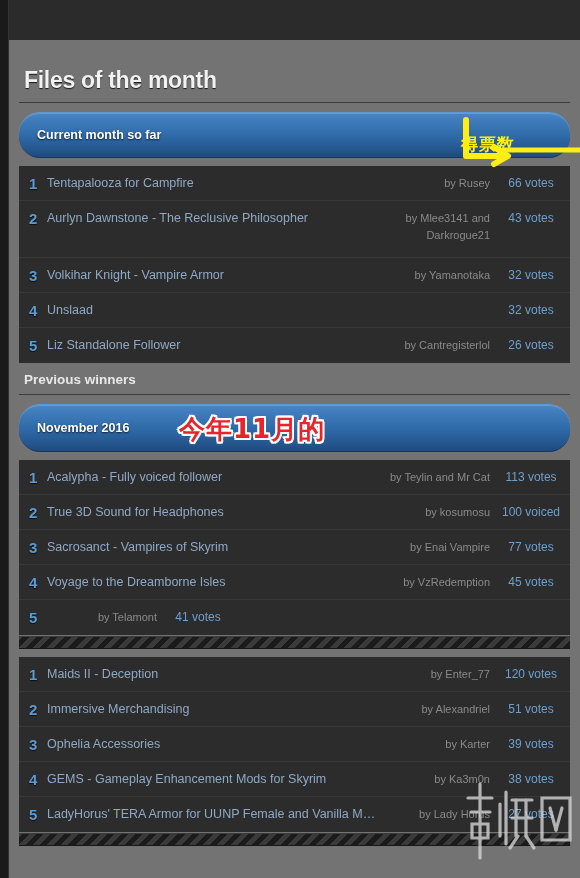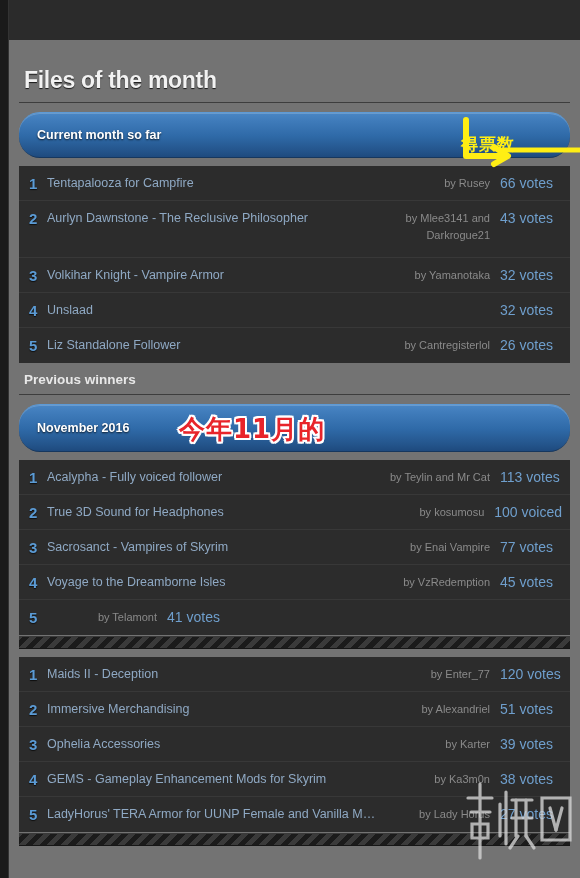--- a/index.html
+++ b/index.html
@@ -142,23 +142,23 @@
     color: #8a8a8a;
     font-size: 11px;
     line-height: 17px;
     text-align: right;
     flex: 0 0 112px;
     padding-right: 10px;
     white-space: normal;
   }
   .entry-votes {
     color: #6f9fcd;
-    font-size: 14px;
+    font-size: 12px;
     line-height: 17px;
-    text-align: left;
+    text-align: center;
     flex: 0 0 62px;
     white-space: nowrap;
   }
 
   
   .stripe-divider {
     height: 11px;
     margin-top: 1px;
     background-color: #242424;
     background-image: repeating-linear-gradient(

